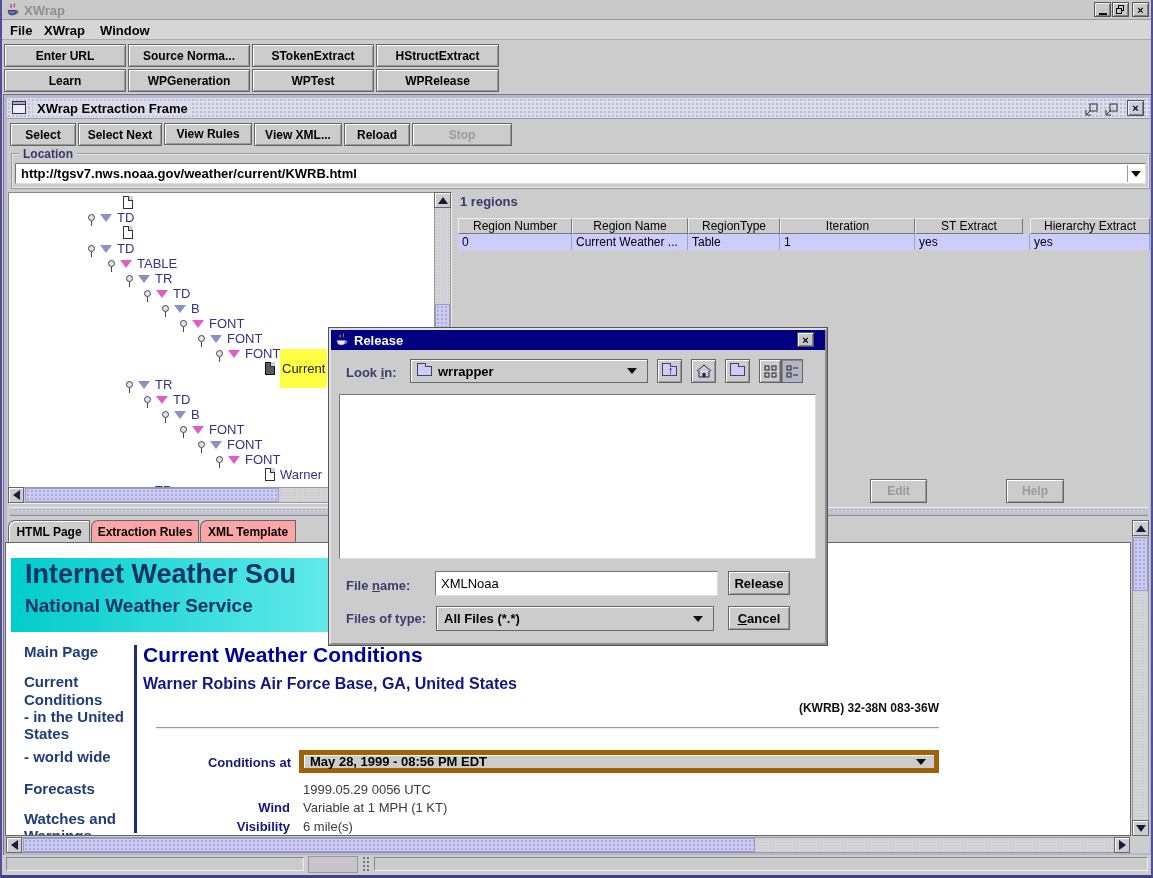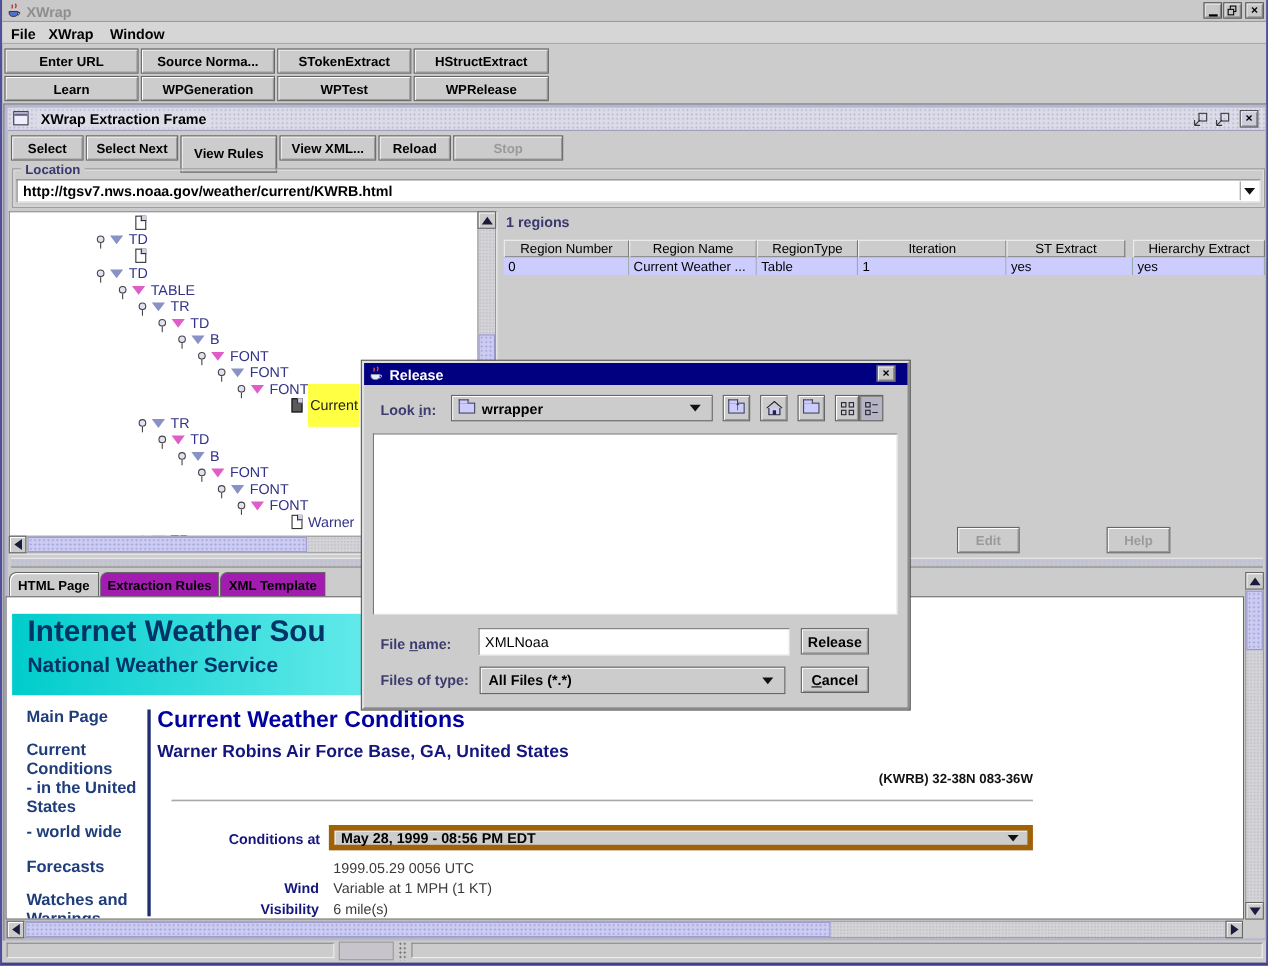--- a/index.html
+++ b/index.html
@@ -43,21 +43,21 @@
   .doc::after{content:'';position:absolute;right:-1px;top:-1px;width:4px;height:4px;background:#cfcfe8;border-left:1px solid #333;border-bottom:1px solid #333;}
   .doc.dark{background:#5a5a5a;border-color:#111;}
   .hl{background:#ffff44;color:#222;padding:12px 2px;}
   
   .th{position:absolute;top:218px;height:16px;background:#ccc;border:1px solid;border-color:#eee #777 #777 #eee;
       display:flex;align-items:center;justify-content:center;font-size:12px;color:#000;}
   .td{position:absolute;top:234px;height:16px;background:#ccccff;border-right:1px solid #9aa;
       display:flex;align-items:center;font-size:12px;color:#000;padding-left:4px;}
   
   .tab{position:absolute;top:520px;height:23px;border:1px solid #666;border-bottom:none;
-       border-top-left-radius:7px;background:#a21caf;display:flex;align-items:center;justify-content:center;
+       border-top-left-radius:7px;background:#fca5a5;display:flex;align-items:center;justify-content:center;
        font-weight:bold;font-size:12px;color:#000;}
   .tab.sel{background:#cccccc;box-shadow:inset 1px 1px 0 #fff;}
   
   .navitem{font-weight:bold;font-size:15px;color:#1f3d7a;line-height:1.15;}
   .wlabel{position:absolute;text-align:right;font-weight:bold;font-size:13px;color:#15157e;}
   .wvalue{position:absolute;font-size:13px;color:#3a3a3a;white-space:nowrap;}
   .mn{text-decoration:underline;}
   .dlabel{position:absolute;font-weight:bold;font-size:13px;color:#3c3c6e;}
   .speckle{background-image:radial-gradient(circle,#bcbcd8 28%,transparent 30%);background-size:4px 4px;}
   .winbtn{position:absolute;width:17px;height:15px;background:#c8c8c8;border:1px solid #555;
@@ -124,21 +124,21 @@
         <svg width="13" height="13">
             <rect x="5" y="1" width="7" height="7" fill="none" stroke="#333"></rect>
             <path d="M1 12 L6 7 M1 12 h5 M1 12 v-5" stroke="#333" fill="none"></path>
           </svg>
       </span>
       <span class="winbtn" style="left:1120px;top:2px;width:17px;height:16px;background:#ccccdd;">×</span>
     </div>
 
     <div class="btn" style="left:3px;top:25px;width:66px;height:23px;">Select</div>
     <div class="btn" style="left:71px;top:25px;width:84px;height:23px;">Select Next</div>
-    <div class="btn" style="left:157px;top:25px;width:88px;height:34px;">View Rules</div>
+    <div class="btn" style="left:157px;top:25px;width:88px;height:22px;">View Rules</div>
     <div class="btn" style="left:247px;top:25px;width:88px;height:23px;">View XML...</div>
     <div class="btn" style="left:337px;top:25px;width:66px;height:23px;">Reload</div>
     <div class="btn dis" style="left:405px;top:25px;width:100px;height:23px;">Stop</div>
 
     <div class="abs" style="left:4px;top:55px;width:1139px;height:36px;border:1px solid #999;box-shadow:inset 0 0 0 1px #e8e8e8;"></div>
     <span class="grouplbl" style="left:12px;top:49px;">Location</span>
     <div class="tfield" style="left:8px;top:65px;width:1131px;height:21px;font-weight:bold;">
       <span>http://tgsv7.nws.noaa.gov/weather/current/KWRB.html</span>
     </div>
     <div class="abs" style="left:1120px;top:67px;width:17px;height:17px;display:flex;align-items:center;justify-content:center;border-left:1px solid #999;">

